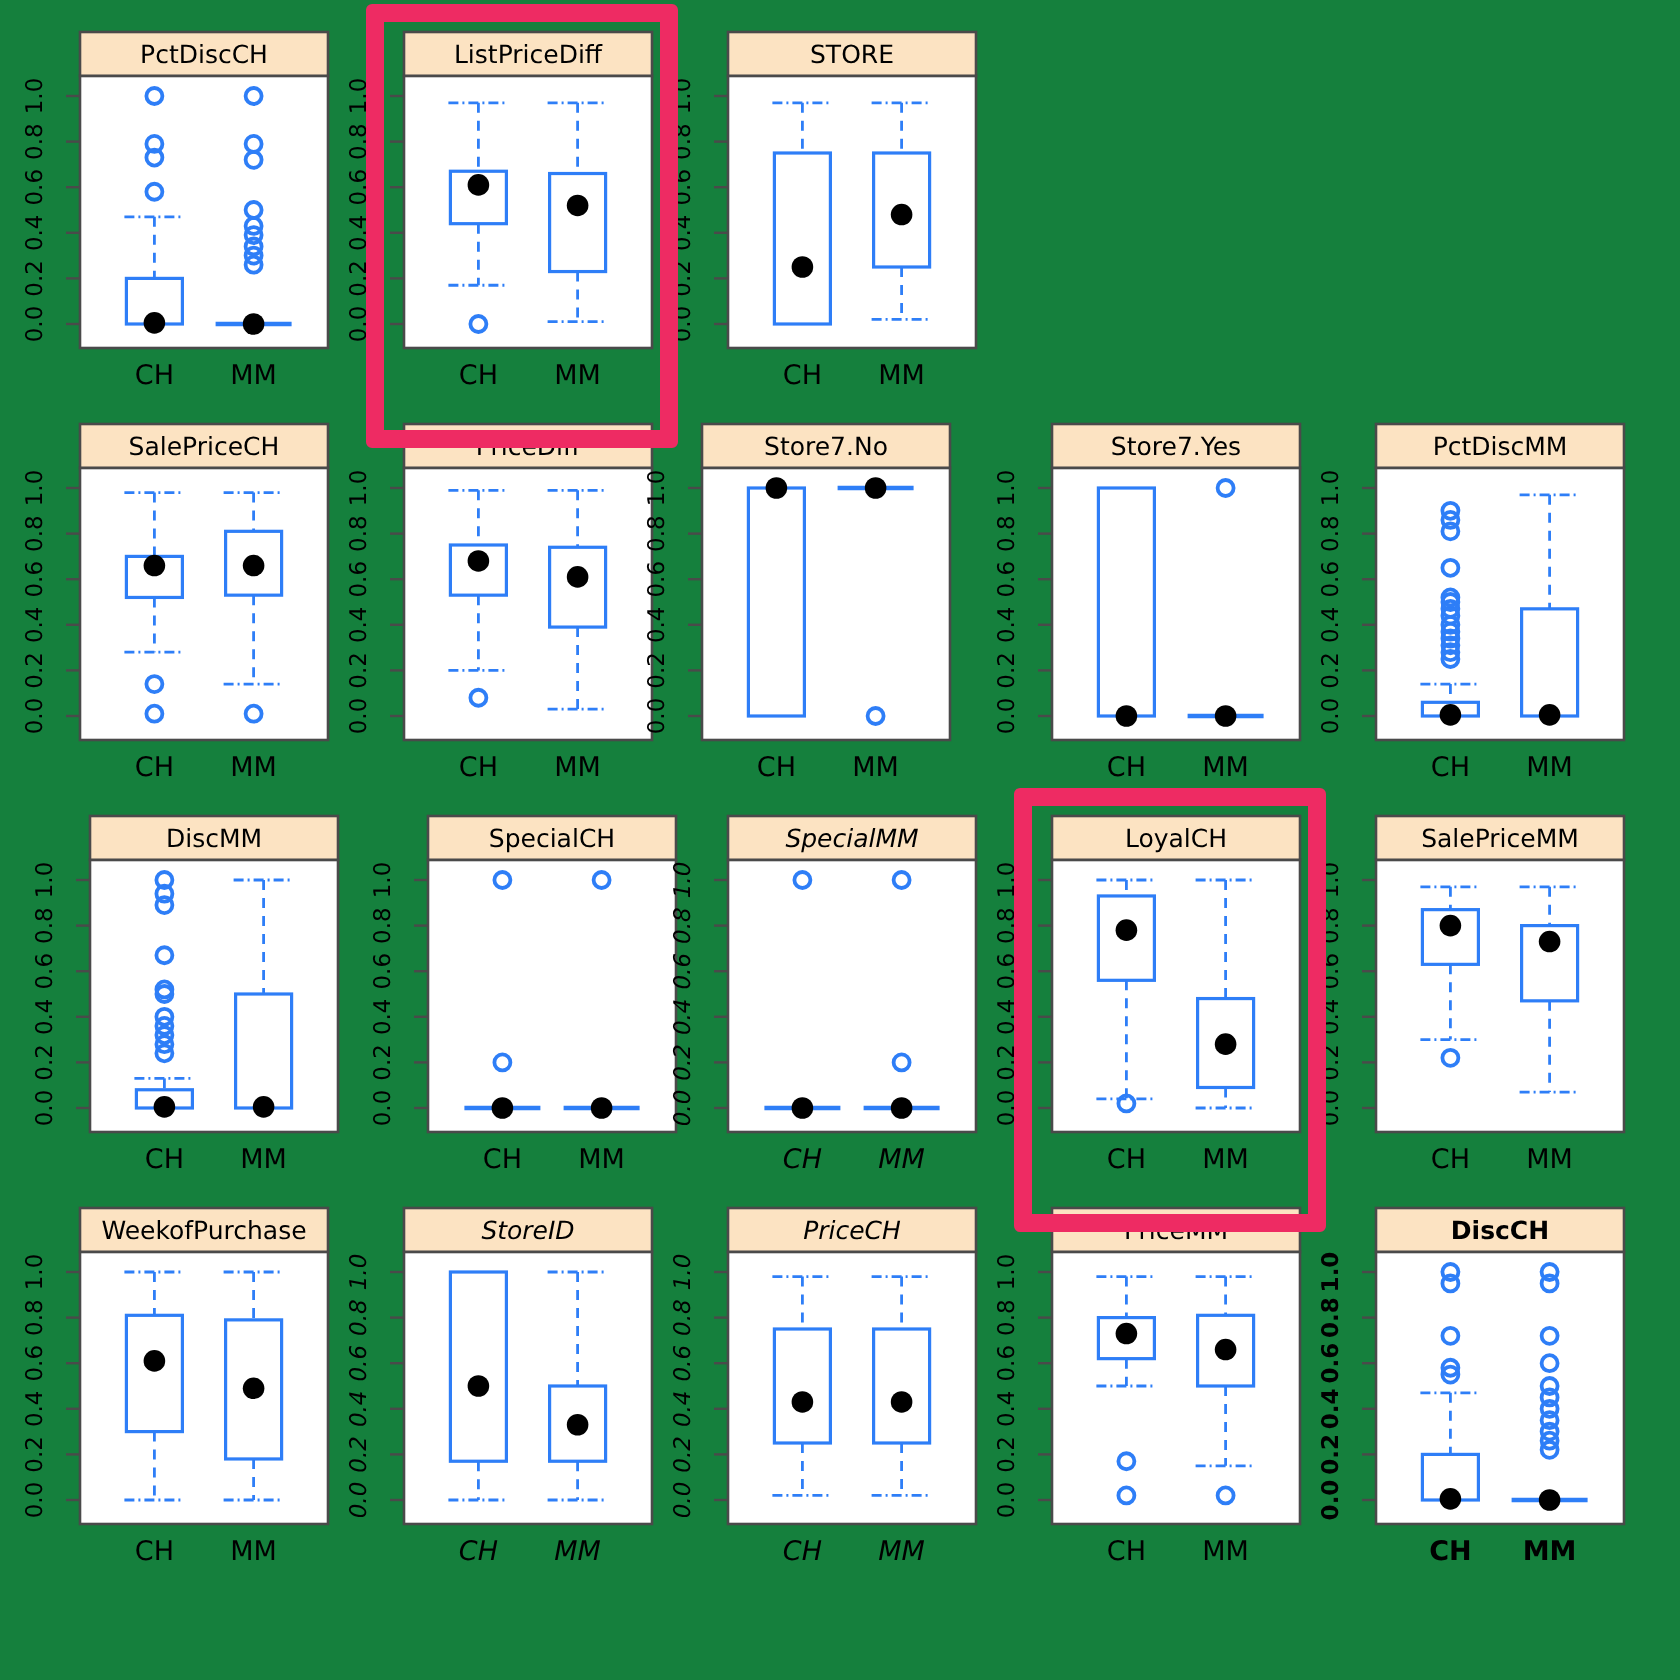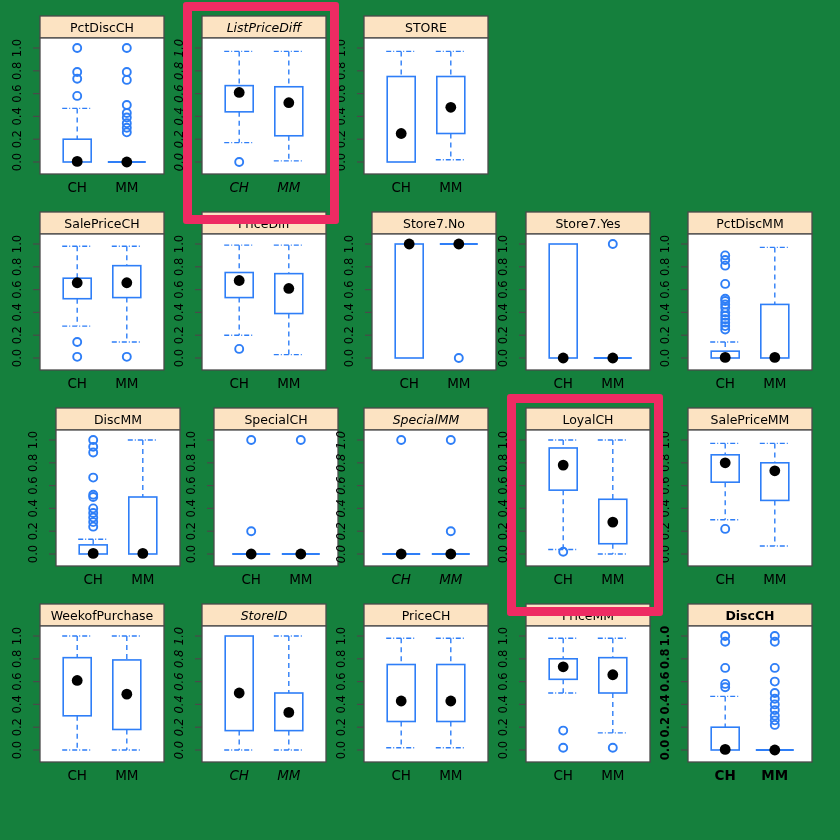--- a/index.html
+++ b/index.html
@@ -55,21 +55,21 @@
             <circle cx="120.8" cy="100.98" r="4" fill="none" stroke="#2e7ef7" stroke-width="1.9"></circle>
             <circle cx="120.8" cy="93" r="4" fill="none" stroke="#2e7ef7" stroke-width="1.9"></circle>
             <circle cx="120.8" cy="67.92" r="4" fill="none" stroke="#2e7ef7" stroke-width="1.9"></circle>
             <circle cx="120.8" cy="59.94" r="4" fill="none" stroke="#2e7ef7" stroke-width="1.9"></circle>
             <circle cx="120.8" cy="36" r="4" fill="none" stroke="#2e7ef7" stroke-width="1.9"></circle>
             <circle cx="120.8" cy="150" r="5.4" fill="#000000"></circle>
           </g>
           <text x="120.8" y="180" text-anchor="middle" font-size="13.5" fill="#000000">MM</text>
         </svg>
       </div>
-      <div class="cell" style="left: 162px; top: 0px; font-style: italic;">
+      <div class="cell" style="left: 162px; top: 0px;">
         <svg width="162" height="196" viewBox="0 0 162 196">
           <rect x="34" y="4" width="124" height="22" fill="#fce3c2" stroke="#4a4a4a" stroke-width="1.3"></rect>
           <text x="96" y="19.5" text-anchor="middle" font-size="12.5" fill="#000000">ListPriceDiff</text>
           <rect x="34" y="26" width="124" height="136" fill="#ffffff" stroke="#4a4a4a" stroke-width="1.3"></rect>
           <line x1="27" y1="150" x2="34" y2="150" stroke="#4a4a4a" stroke-width="1.2"></line>
           <text x="15" y="150" text-anchor="middle" font-size="11.5" fill="#000000" transform="rotate(-90 15 150)">0.0</text>
           <line x1="27" y1="127.2" x2="34" y2="127.2" stroke="#4a4a4a" stroke-width="1.2"></line>
           <text x="15" y="127.2" text-anchor="middle" font-size="11.5" fill="#000000" transform="rotate(-90 15 127.2)">0.2</text>
           <line x1="27" y1="104.4" x2="34" y2="104.4" stroke="#4a4a4a" stroke-width="1.2"></line>
           <text x="15" y="104.4" text-anchor="middle" font-size="11.5" fill="#000000" transform="rotate(-90 15 104.4)">0.4</text>
@@ -207,21 +207,21 @@
             <line x1="120.8" y1="37.14" x2="120.8" y2="65.64" stroke="#2e7ef7" stroke-width="1.4" stroke-dasharray="5 4"></line>
             <line x1="105.8" y1="37.14" x2="135.8" y2="37.14" stroke="#2e7ef7" stroke-width="1.4" stroke-dasharray="5 2 1 2"></line>
             <line x1="120.8" y1="105.53999999999999" x2="120.8" y2="146.58" stroke="#2e7ef7" stroke-width="1.4" stroke-dasharray="5 4"></line>
             <line x1="105.8" y1="146.58" x2="135.8" y2="146.58" stroke="#2e7ef7" stroke-width="1.4" stroke-dasharray="5 2 1 2"></line>
             <rect x="106.8" y="65.64" width="28" height="39.89999999999999" fill="none" stroke="#2e7ef7" stroke-width="1.6"></rect>
             <circle cx="120.8" cy="80.46000000000001" r="5.4" fill="#000000"></circle>
           </g>
           <text x="120.8" y="180" text-anchor="middle" font-size="13.5" fill="#000000">MM</text>
         </svg>
       </div>
-      <div class="cell" style="left: 332px; top: 196px; text-align: right;">
+      <div class="cell" style="left: 311px; top: 196px; text-align: right;">
         <svg width="162" height="196" viewBox="0 0 162 196">
           <rect x="34" y="4" width="124" height="22" fill="#fce3c2" stroke="#4a4a4a" stroke-width="1.3"></rect>
           <text x="96" y="19.5" text-anchor="middle" font-size="12.5" fill="#000000">Store7.No</text>
           <rect x="34" y="26" width="124" height="136" fill="#ffffff" stroke="#4a4a4a" stroke-width="1.3"></rect>
           <line x1="27" y1="150" x2="34" y2="150" stroke="#4a4a4a" stroke-width="1.2"></line>
           <text x="15" y="150" text-anchor="middle" font-size="11.5" fill="#000000" transform="rotate(-90 15 150)">0.0</text>
           <line x1="27" y1="127.2" x2="34" y2="127.2" stroke="#4a4a4a" stroke-width="1.2"></line>
           <text x="15" y="127.2" text-anchor="middle" font-size="11.5" fill="#000000" transform="rotate(-90 15 127.2)">0.2</text>
           <line x1="27" y1="104.4" x2="34" y2="104.4" stroke="#4a4a4a" stroke-width="1.2"></line>
           <text x="15" y="104.4" text-anchor="middle" font-size="11.5" fill="#000000" transform="rotate(-90 15 104.4)">0.4</text>
@@ -314,21 +314,21 @@
           <text x="71.19999999999999" y="180" text-anchor="middle" font-size="13.5" fill="#000000">CH</text>
           <g>
             <line x1="120.8" y1="39.42" x2="120.8" y2="96.42" stroke="#2e7ef7" stroke-width="1.4" stroke-dasharray="5 4"></line>
             <line x1="105.8" y1="39.42" x2="135.8" y2="39.42" stroke="#2e7ef7" stroke-width="1.4" stroke-dasharray="5 2 1 2"></line>
             <rect x="106.8" y="96.42" width="28" height="53.58" fill="none" stroke="#2e7ef7" stroke-width="1.6"></rect>
             <circle cx="120.8" cy="149.43" r="5.4" fill="#000000"></circle>
           </g>
           <text x="120.8" y="180" text-anchor="middle" font-size="13.5" fill="#000000">MM</text>
         </svg>
       </div>
-      <div class="cell" style="left: 16px; top: 392px;">
+      <div class="cell" style="left: 5px; top: 392px;">
         <svg width="162" height="196" viewBox="0 0 162 196">
           <rect x="34" y="4" width="124" height="22" fill="#fce3c2" stroke="#4a4a4a" stroke-width="1.3"></rect>
           <text x="96" y="19.5" text-anchor="middle" font-size="12.5" fill="#000000">DiscMM</text>
           <rect x="34" y="26" width="124" height="136" fill="#ffffff" stroke="#4a4a4a" stroke-width="1.3"></rect>
           <line x1="27" y1="150" x2="34" y2="150" stroke="#4a4a4a" stroke-width="1.2"></line>
           <text x="15" y="150" text-anchor="middle" font-size="11.5" fill="#000000" transform="rotate(-90 15 150)">0.0</text>
           <line x1="27" y1="127.2" x2="34" y2="127.2" stroke="#4a4a4a" stroke-width="1.2"></line>
           <text x="15" y="127.2" text-anchor="middle" font-size="11.5" fill="#000000" transform="rotate(-90 15 127.2)">0.2</text>
           <line x1="27" y1="104.4" x2="34" y2="104.4" stroke="#4a4a4a" stroke-width="1.2"></line>
           <text x="15" y="104.4" text-anchor="middle" font-size="11.5" fill="#000000" transform="rotate(-90 15 104.4)">0.4</text>
@@ -571,21 +571,21 @@
             <line x1="120.8" y1="36" x2="120.8" y2="93" stroke="#2e7ef7" stroke-width="1.4" stroke-dasharray="5 4"></line>
             <line x1="105.8" y1="36" x2="135.8" y2="36" stroke="#2e7ef7" stroke-width="1.4" stroke-dasharray="5 2 1 2"></line>
             <line x1="120.8" y1="130.62" x2="120.8" y2="150" stroke="#2e7ef7" stroke-width="1.4" stroke-dasharray="5 4"></line>
             <line x1="105.8" y1="150" x2="135.8" y2="150" stroke="#2e7ef7" stroke-width="1.4" stroke-dasharray="5 2 1 2"></line>
             <rect x="106.8" y="93" width="28" height="37.620000000000005" fill="none" stroke="#2e7ef7" stroke-width="1.6"></rect>
             <circle cx="120.8" cy="112.38" r="5.4" fill="#000000"></circle>
           </g>
           <text x="120.8" y="180" text-anchor="middle" font-size="13.5" fill="#000000">MM</text>
         </svg>
       </div>
-      <div class="cell" style="left: 324px; top: 588px;">
+      <div class="cell" style="left: 324px; top: 588px; font-style: italic;">
         <svg width="162" height="196" viewBox="0 0 162 196">
           <rect x="34" y="4" width="124" height="22" fill="#fce3c2" stroke="#4a4a4a" stroke-width="1.3"></rect>
           <text x="96" y="19.5" text-anchor="middle" font-size="12.5" fill="#000000">PriceCH</text>
           <rect x="34" y="26" width="124" height="136" fill="#ffffff" stroke="#4a4a4a" stroke-width="1.3"></rect>
           <line x1="27" y1="150" x2="34" y2="150" stroke="#4a4a4a" stroke-width="1.2"></line>
           <text x="15" y="150" text-anchor="middle" font-size="11.5" fill="#000000" transform="rotate(-90 15 150)">0.0</text>
           <line x1="27" y1="127.2" x2="34" y2="127.2" stroke="#4a4a4a" stroke-width="1.2"></line>
           <text x="15" y="127.2" text-anchor="middle" font-size="11.5" fill="#000000" transform="rotate(-90 15 127.2)">0.2</text>
           <line x1="27" y1="104.4" x2="34" y2="104.4" stroke="#4a4a4a" stroke-width="1.2"></line>
           <text x="15" y="104.4" text-anchor="middle" font-size="11.5" fill="#000000" transform="rotate(-90 15 104.4)">0.4</text>

